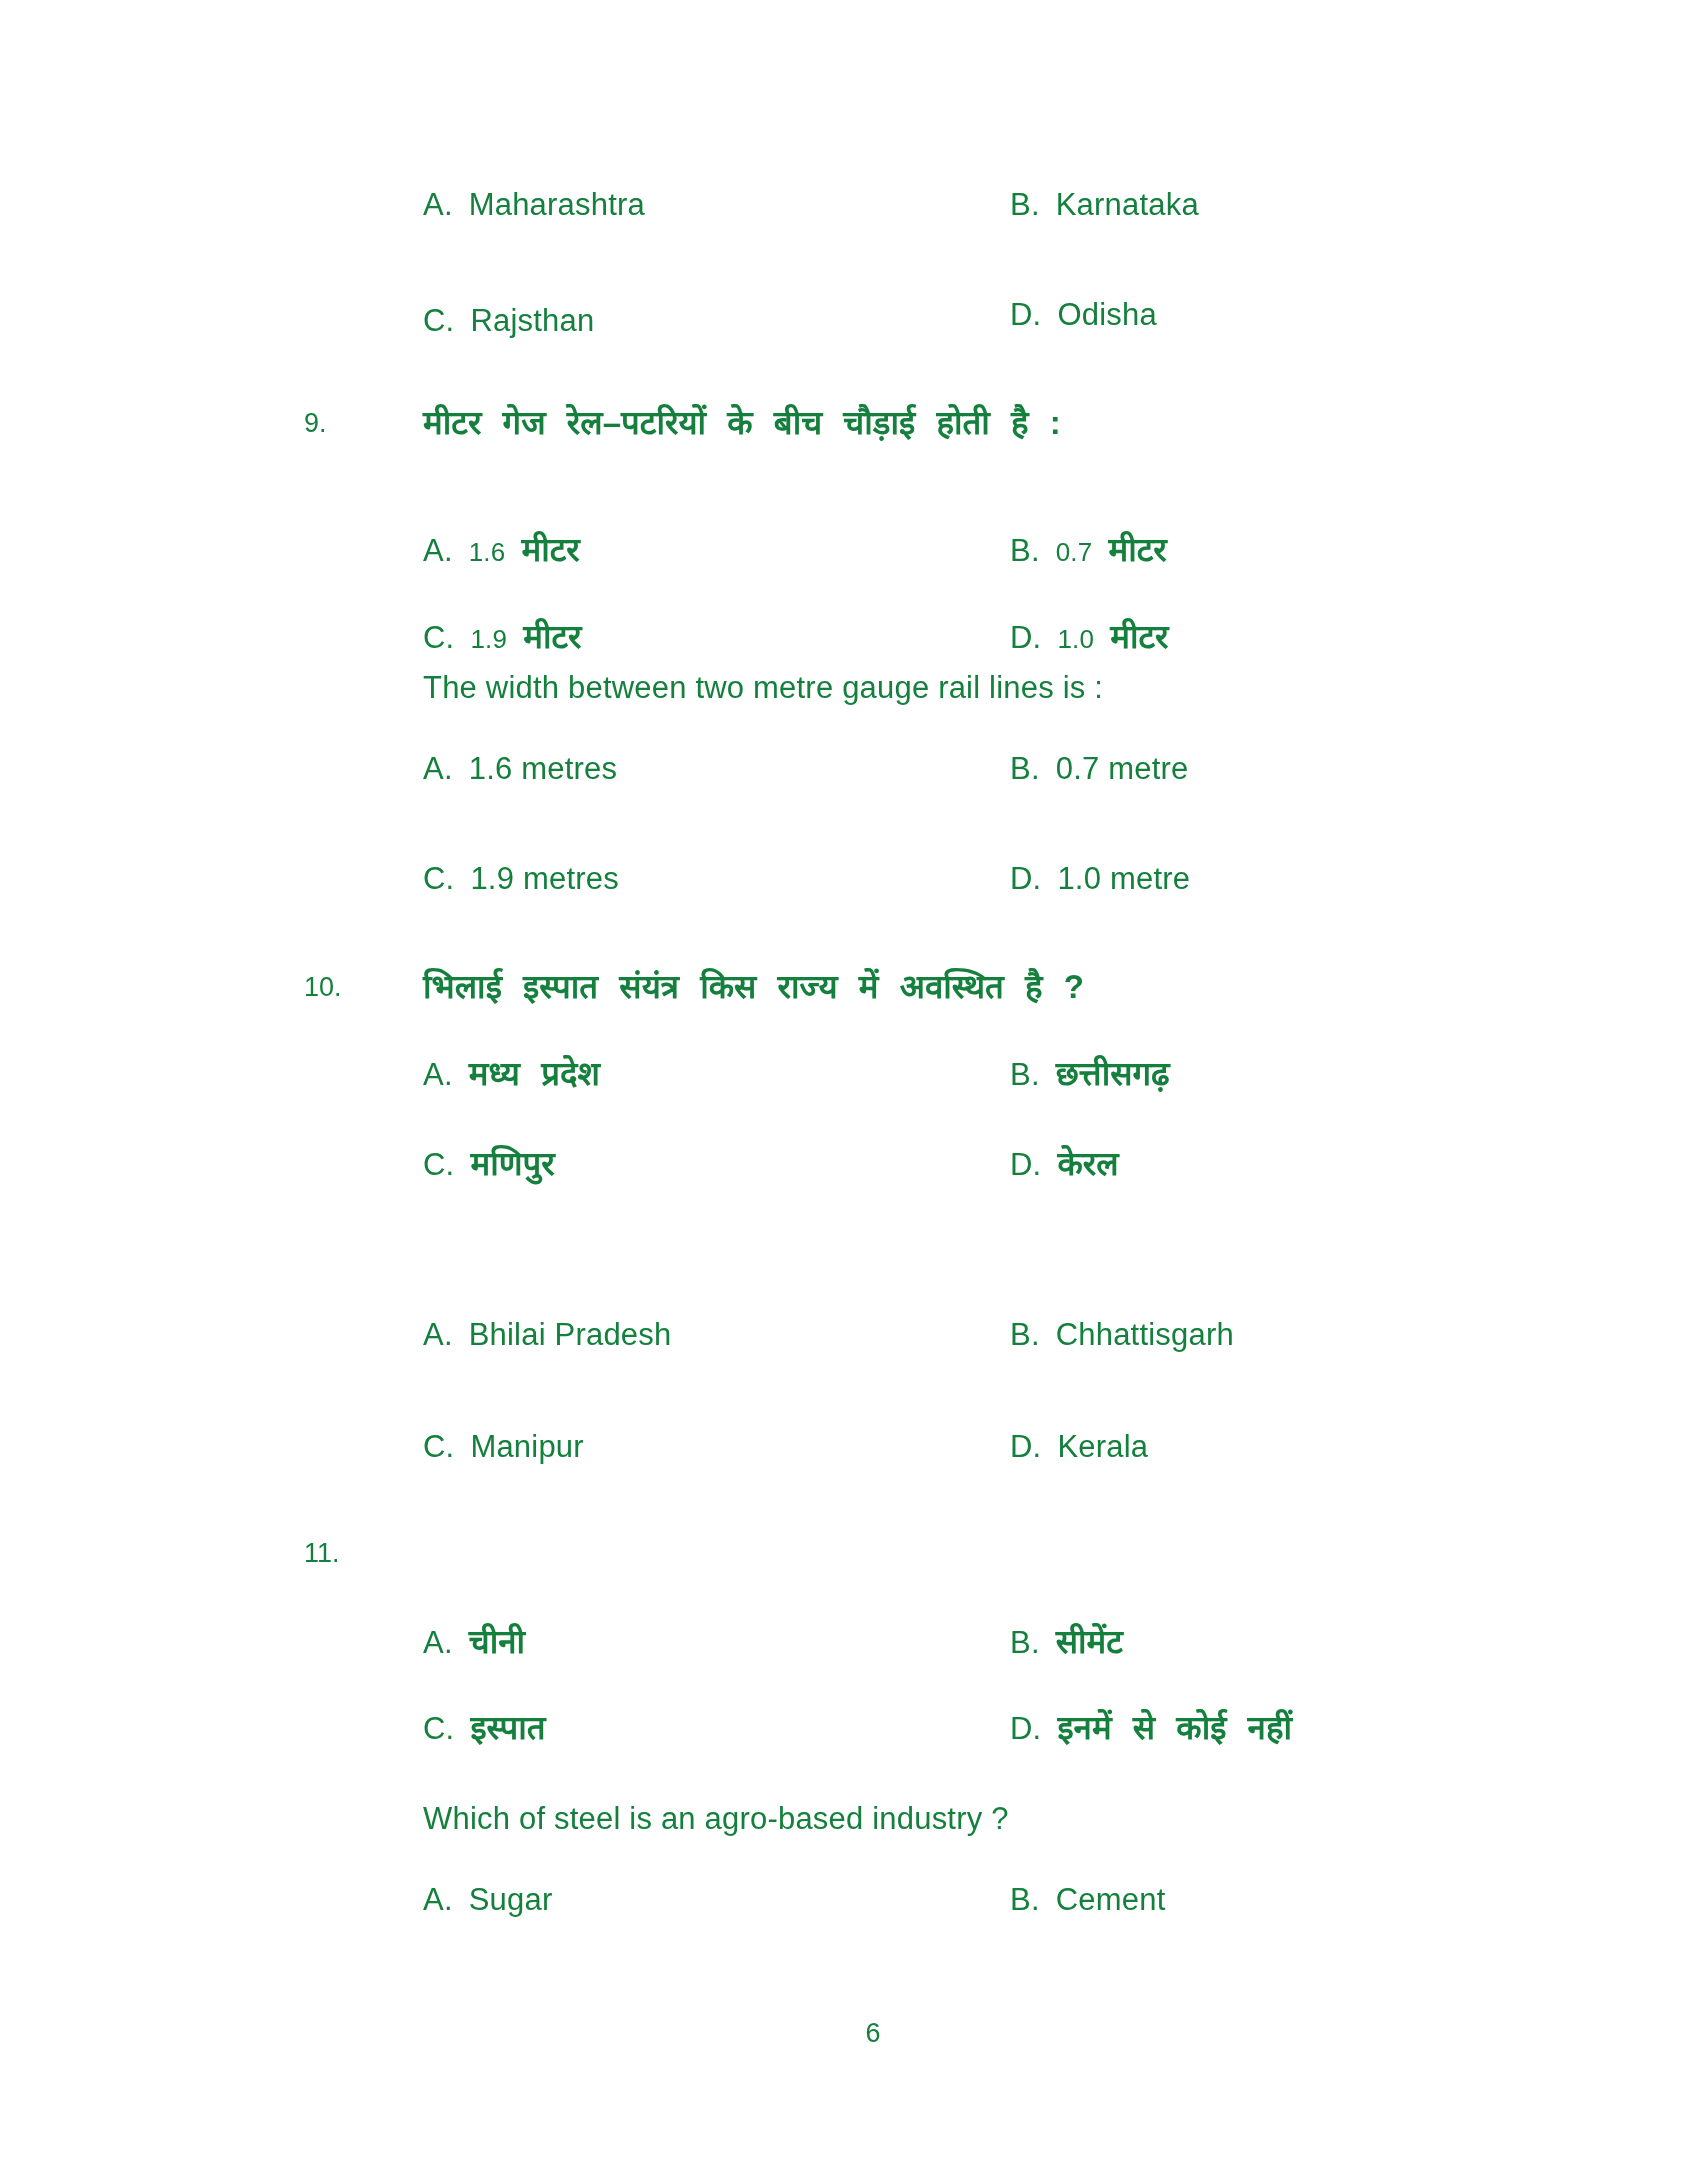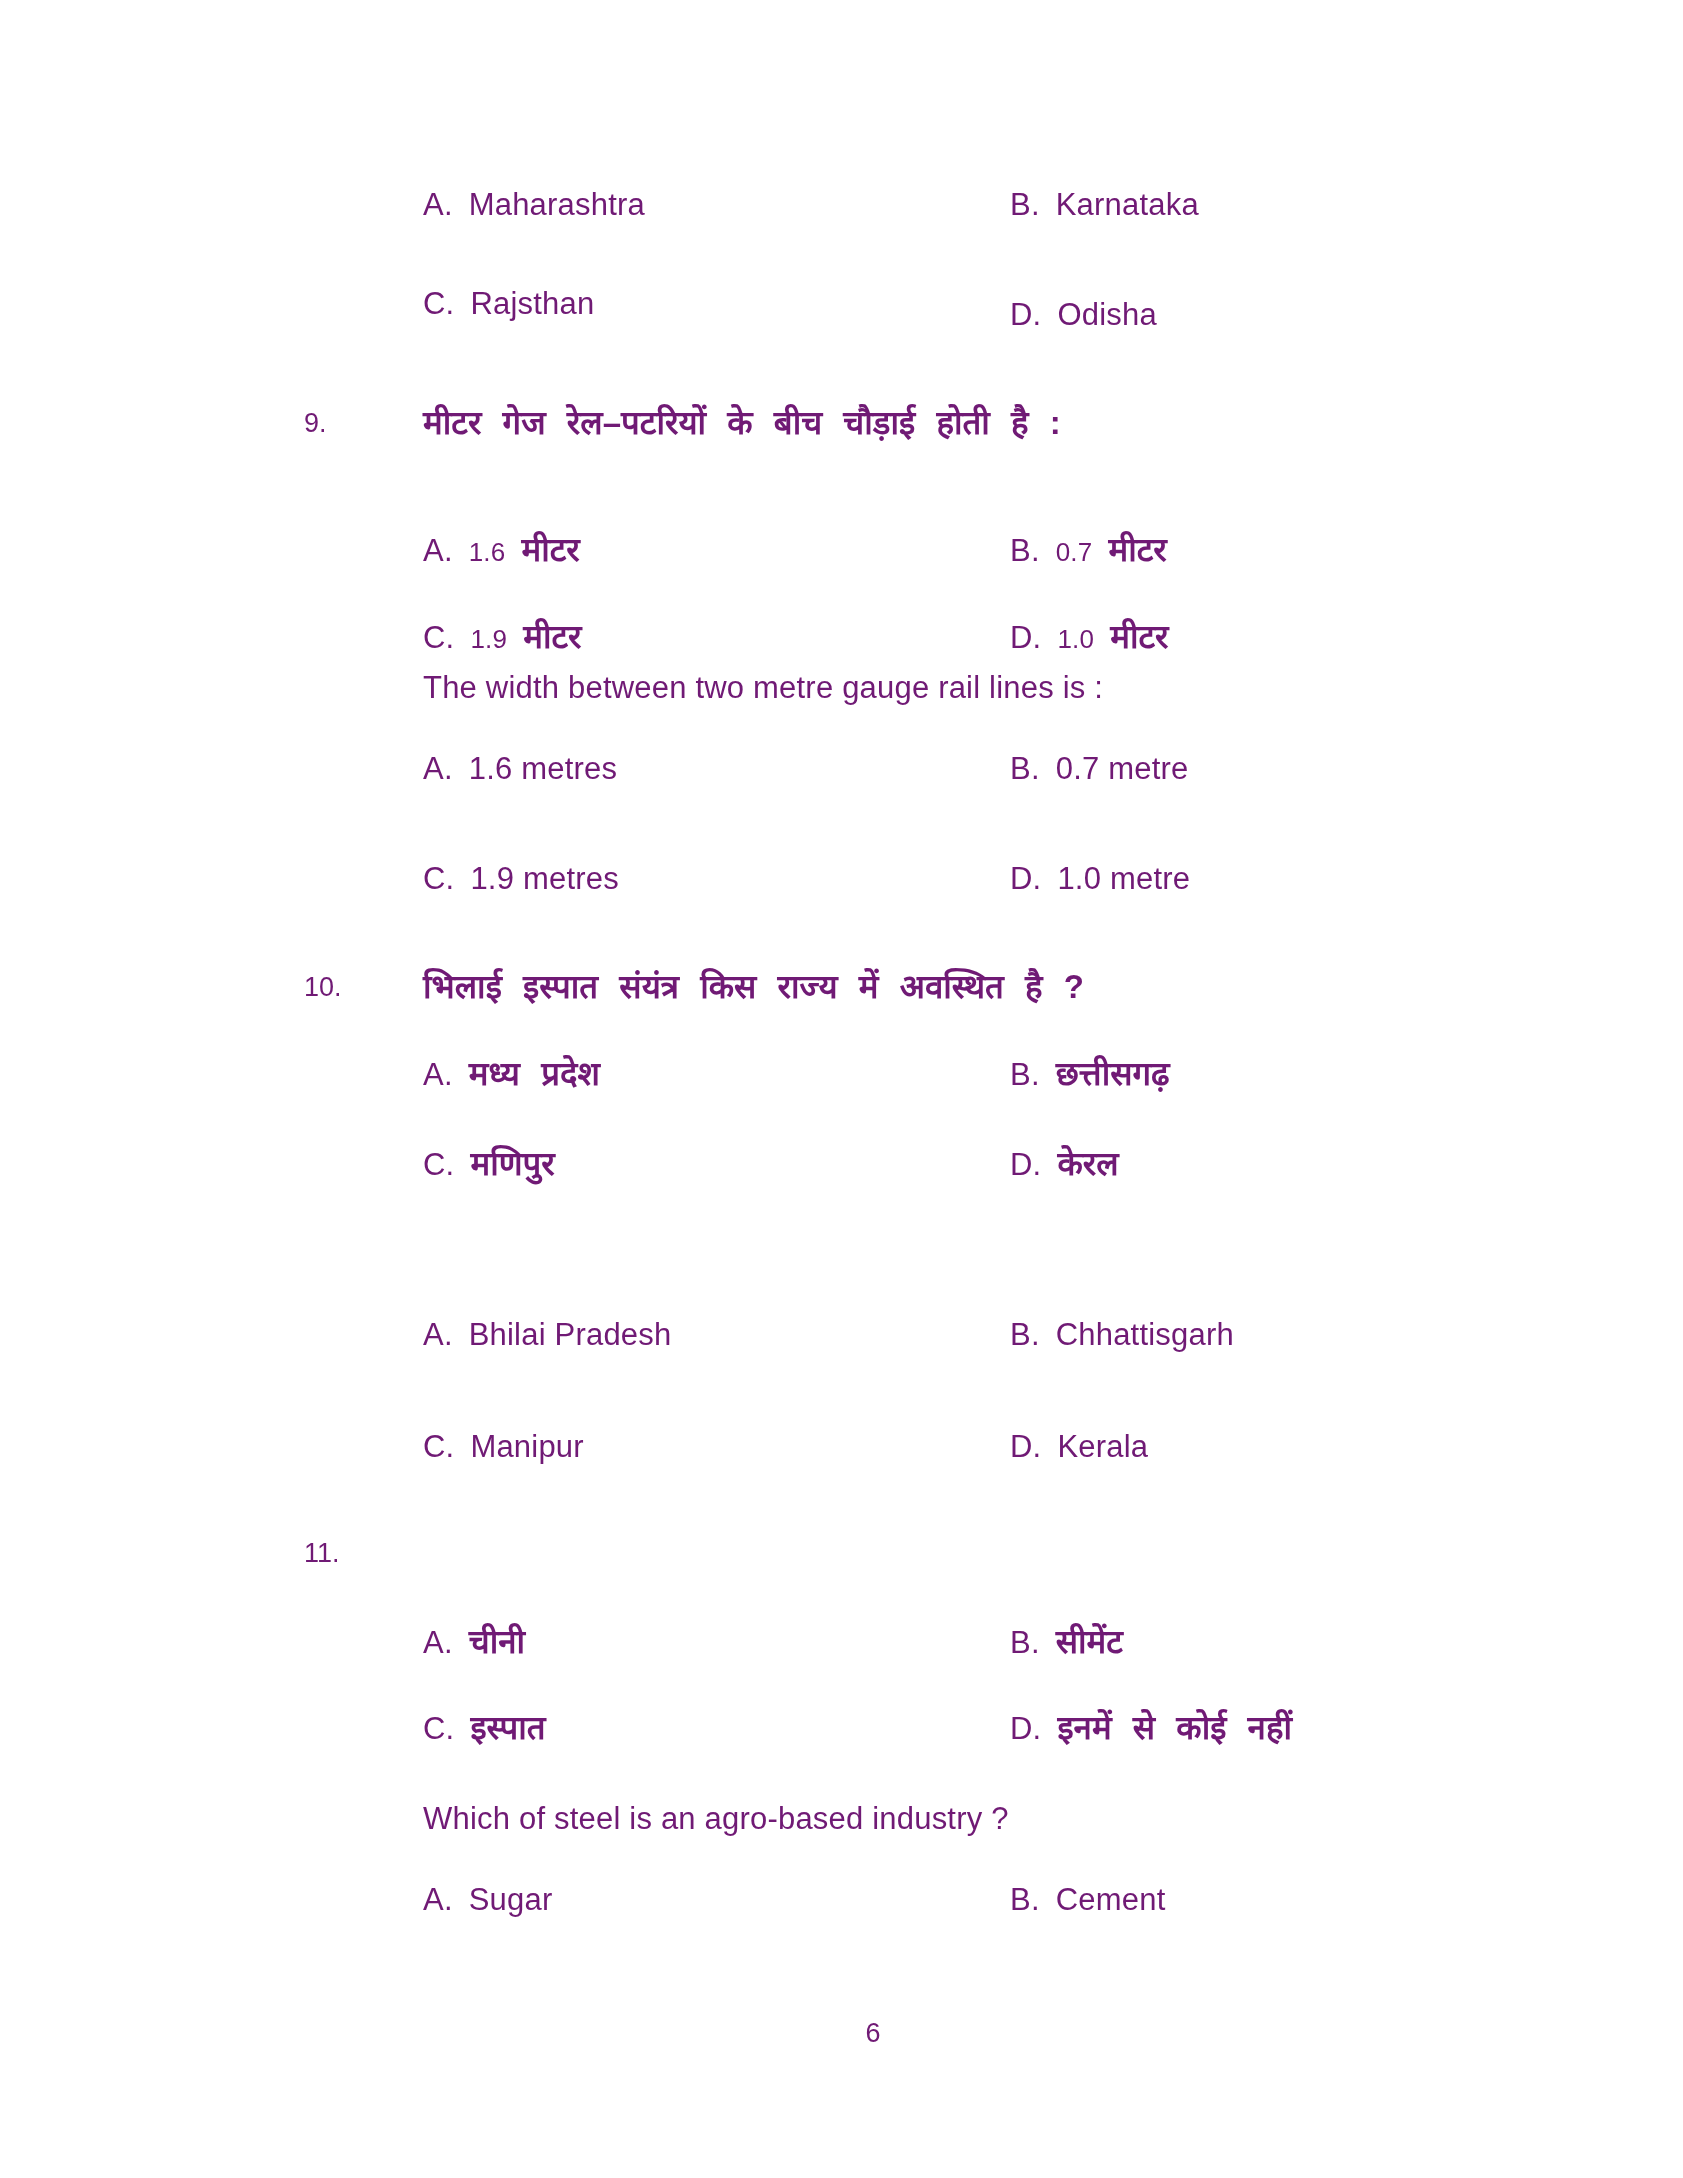--- a/index.html
+++ b/index.html
@@ -5,21 +5,21 @@
   html, body {
     margin: 0;
     padding: 0;
     background: #ffffff;
   }
   .page {
     position: relative;
     width: 1683px;
     height: 2178px;
     background: #ffffff;
-    color: #701a75;
+    color: #15803d;
     font-family: "Liberation Sans", "DejaVu Sans", sans-serif;
     overflow: hidden;
   }
   .abs { position: absolute; white-space: nowrap; }
   
   .en { font-size: 31px; line-height: 42px; letter-spacing: 0.2px; }
   
   .hi { font-size: 33px; line-height: 46px; word-spacing: 12px; font-weight: bold; }
   
   .qnum { font-size: 27px; line-height: 42px; }
@@ -39,21 +39,21 @@
   }
 </style>
 </head>
 <body>
 
 <div class="page">
 
   <span class="abs en col-text" style="top:184px"><span class="opt-label">A.</span><span>Maharashtra</span></span>
   <span class="abs en col-b" style="top:184px"><span class="opt-label">B.</span><span>Karnataka</span></span>
 
-  <span class="abs en col-text" style="top:283px"><span class="opt-label">C.</span><span>Rajsthan</span></span>
+  <span class="abs en col-text" style="top:300px"><span class="opt-label">C.</span><span>Rajsthan</span></span>
   <span class="abs en col-b" style="top:294px"><span class="opt-label">D.</span><span>Odisha</span></span>
 
   <span class="abs qnum col-num" style="top:402px">9.</span>
   <span class="abs hi col-text" style="top:400px">मीटर गेज रेल–पटरियों के बीच चौड़ाई होती है :</span>
 
   <span class="abs col-text" style="top:491px"><span class="en opt-label">A.</span><span class="en small-num opt-val">1.6</span><span class="hi">मीटर</span></span>
   <span class="abs col-b" style="top:491px"><span class="en opt-label">B.</span><span class="en small-num opt-val">0.7</span><span class="hi">मीटर</span></span>
 
   <span class="abs col-text" style="top:578px"><span class="en opt-label">C.</span><span class="en small-num opt-val">1.9</span><span class="hi">मीटर</span></span>
   <span class="abs col-b" style="top:578px"><span class="en opt-label">D.</span><span class="en small-num opt-val">1.0</span><span class="hi">मीटर</span></span>

